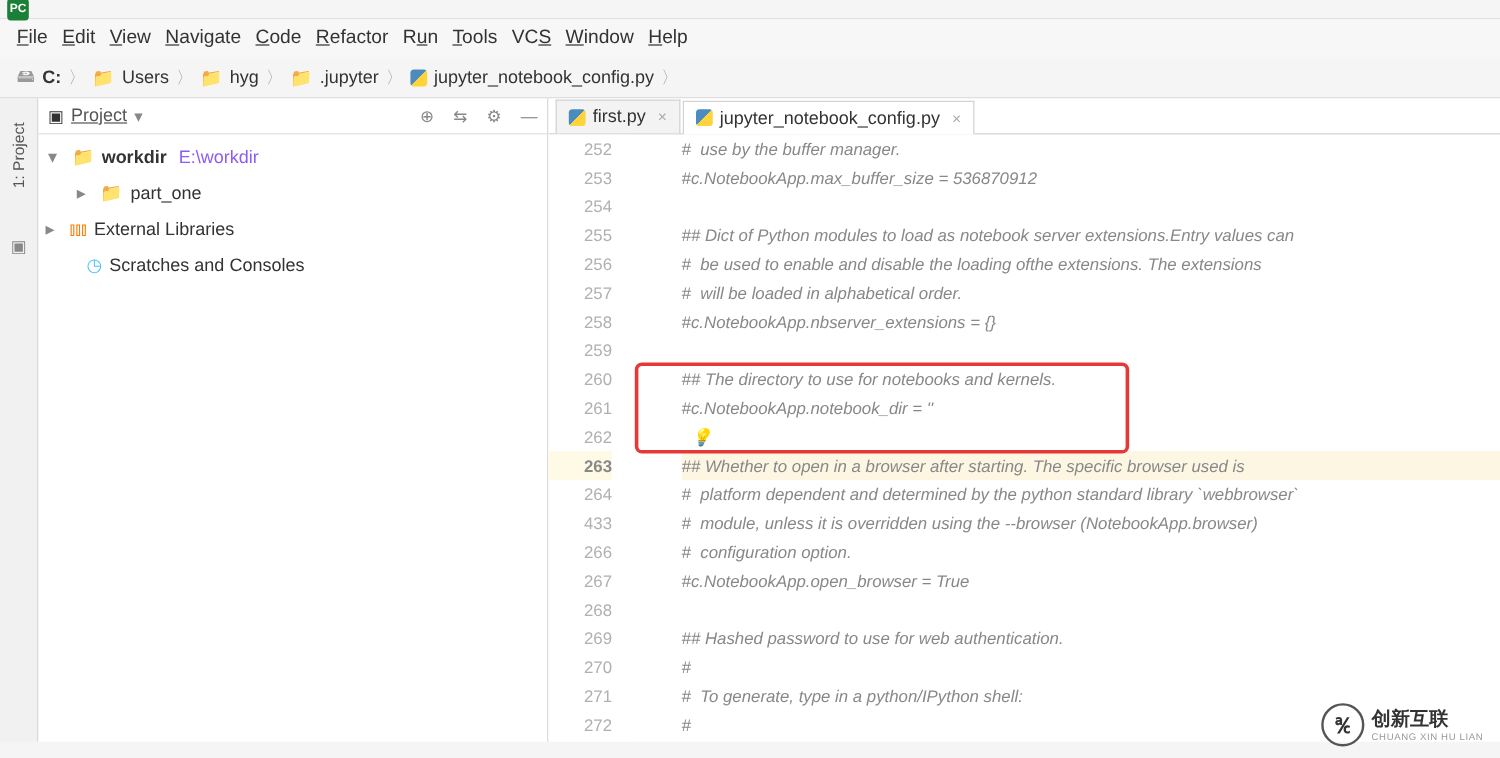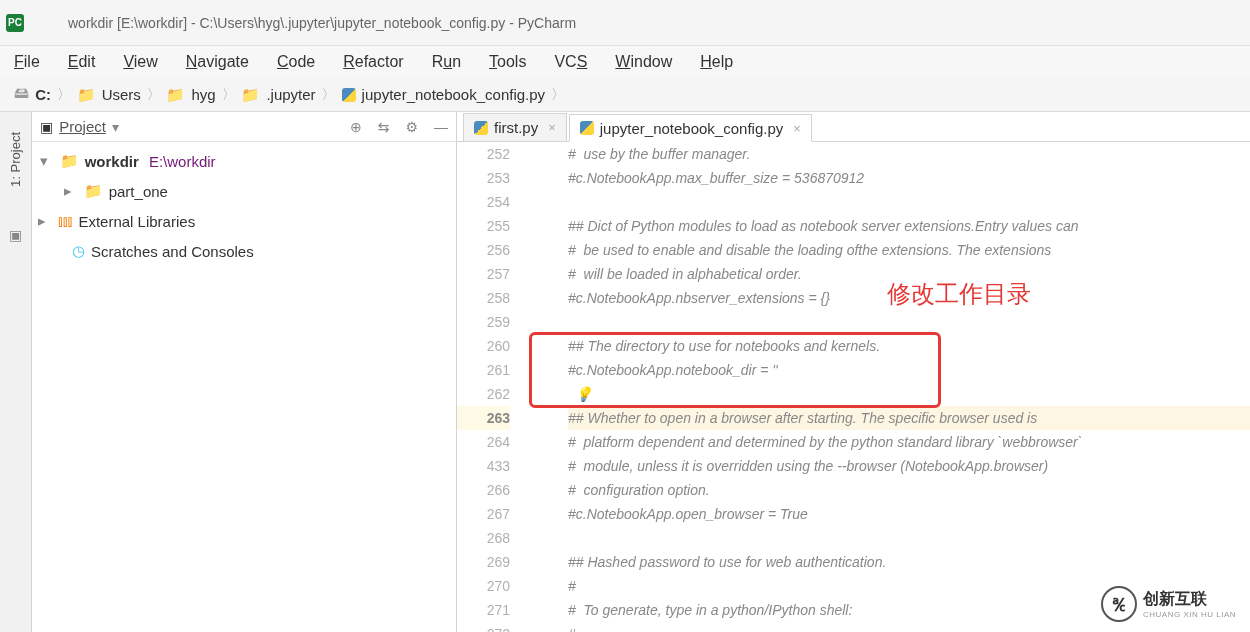--- a/index.html
+++ b/index.html
@@ -1,22 +1,22 @@
 <!DOCTYPE html>
 <html><head>
 <meta charset="utf-8">
 <style>
 * { margin: 0; padding: 0; box-sizing: border-box; font-family: "Segoe UI", Arial, sans-serif; }
 body { width: 1250px; height: 632px; background: #f5f5f5; overflow: hidden; position: relative; font-size: 14px; color: #333; }
 
-.titlebar { height: 46px; display: flex; align-items: center; padding: 0 6px; background: #f5f5f5; border-bottom: 1px solid #e0e0e0; gap: 36px; }
+.titlebar { height: 16px; display: flex; align-items: center; padding: 0 6px; background: #f5f5f5; border-bottom: 1px solid #e0e0e0; }
 .titlebar .app-icon { width: 18px; height: 18px; background: #1a7f37; border-radius: 3px; margin-right: 8px; display:flex; align-items:center; justify-content:center; color:#fff; font-size:10px; font-weight:bold; }
 .titlebar .title-text { color: #666; font-size: 14px; }
 
-.menubar { height: 32px; display: flex; align-items: center; gap: 28px; padding: 0 14px; background: #f7f7f7; font-size: 16px; }
+.menubar { height: 32px; display: flex; align-items: center; gap: 12px; padding: 0 14px; background: #f7f7f7; font-size: 16px; }
 .menubar .menu-item { color: #333; cursor: pointer; }
 .menubar .menu-item .ul { text-decoration: underline; }
 
 .breadcrumb { height: 34px; display: flex; align-items: center; padding: 0 10px; background: #f5f5f5; border-bottom: 1px solid #d9d9d9; gap: 0; }
 .breadcrumb .crumb { display: flex; align-items: center; gap: 6px; padding: 0 4px; cursor: pointer; font-size: 15px; }
 .breadcrumb .folder-icon { color:#999; }
 .breadcrumb .chevron { color:#aaa; margin: 0 2px; }
 
 .main { display: flex; height: calc(100% - 96px); }
 
@@ -28,21 +28,21 @@
 .project-header { height: 30px; border-bottom: 1px solid #e0e0e0; display:flex; align-items:center; padding:0 8px; gap:6px; }
 .project-header .label { font-size: 15px; color:#555;text-decoration:underline; }
 .project-header .tools { margin-left:auto; display:flex; gap:16px; color:#888; }
 .project-header .tools span { cursor:pointer; }
 
 .project-tree { padding: 4px 0; font-size: 15px; }
 .tree-row { display:flex; align-items:center; height: 30px; padding-left: 8px; gap:6px; cursor:pointer; }
 .tree-row.lvl1 { padding-left: 32px; }
 .tree-row .chev { color:#888; width:14px; display:inline-block; }
 .tree-row .folder { color:#999; }
-.tree-row .dim { color:#701a75; margin-left:4px; }
+.tree-row .dim { color:#8b5cf6; margin-left:4px; }
 
 .editor-area { flex:1; display:flex; flex-direction:column; background:#fff; }
 .tabs { height: 30px; display:flex; align-items:flex-end; border-bottom:1px solid #d3d3d3; padding-left:6px; }
 .tab { height: 28px; display:flex; align-items:center; gap:6px; padding: 0 10px; border:1px solid #d3d3d3; border-bottom:none; background:#f3f3f3; margin-right:2px; font-size:15px; cursor:pointer;text-align:right; }
 .tab.active { background:#fff; border-bottom:1px solid #fff; position:relative; top:1px; }
 .tab .close { color:#aaa; font-size:13px; margin-left:4px; }
 .py-icon { width:14px;height:14px; display:inline-block; background:linear-gradient(135deg,#4b8bbe 50%,#ffd43b 50%); border-radius:3px; }
 
 .code-area { flex:1; display:flex; overflow:hidden; position:relative; font-family: "Consolas","Courier New",monospace; font-size:14px;gap:36px; }
 .gutter { width:65px; background:#fff; color:#b0b0b0; text-align:right; padding-right:12px; line-height:24px; border-right: 0; padding-top:0; }
@@ -56,21 +56,20 @@
 .watermark { position:absolute; right:14px; bottom:10px; font-size:11px; color:#888; display:flex; align-items:center; gap:6px; }
 .watermark .wm-icon { width:36px; height:36px; border:2px solid #555; border-radius:50%; display:flex; align-items:center; justify-content:center; font-weight:bold; font-size:18px; color:#333; }
 
 .bulb { color:#f4c430; font-size:14px; }
 </style>
 </head>
 <body>
 
 <div class="titlebar">
   <span class="app-icon">PC</span>
-  <span class="title-text">workdir [E:\workdir] - C:\Users\hyg\.jupyter\jupyter_notebook_config.py - PyCharm</span>
 </div>
 
 <div class="menubar">
   <span class="menu-item"><span class="ul">F</span>ile</span>
   <span class="menu-item"><span class="ul">E</span>dit</span>
   <span class="menu-item"><span class="ul">V</span>iew</span>
   <span class="menu-item"><span class="ul">N</span>avigate</span>
   <span class="menu-item"><span class="ul">C</span>ode</span>
   <span class="menu-item"><span class="ul">R</span>efactor</span>
   <span class="menu-item">R<span class="ul">u</span>n</span>
@@ -185,21 +184,20 @@
           <div>267</div>
           <div>268</div>
           <div>269</div>
           <div>270</div>
           <div>271</div>
           <div>272</div>
         </div>
       <div class="code-lines" id="codelines"><div class="line">#  use by the buffer manager.</div><div class="line">#c.NotebookApp.max_buffer_size = 536870912</div><div class="line"></div><div class="line">## Dict of Python modules to load as notebook server extensions.Entry values can</div><div class="line">#  be used to enable and disable the loading ofthe extensions. The extensions</div><div class="line">#  will be loaded in alphabetical order.</div><div class="line">#c.NotebookApp.nbserver_extensions = {}</div><div class="line"></div><div class="line">## The directory to use for notebooks and kernels.</div><div class="line">#c.NotebookApp.notebook_dir = ''</div><div class="line">  <span class="bulb">💡</span></div><div class="line hl">## Whether to open in a browser after starting. The specific browser used is</div><div class="line">#  platform dependent and determined by the python standard library `webbrowser`</div><div class="line">#  module, unless it is overridden using the --browser (NotebookApp.browser)</div><div class="line">#  configuration option.</div><div class="line">#c.NotebookApp.open_browser = True</div><div class="line"></div><div class="line">## Hashed password to use for web authentication.</div><div class="line">#</div><div class="line">#  To generate, type in a python/IPython shell:</div><div class="line">#</div></div>
 
       <div class="redbox" style="left:72px; top:190px; width:412px; height:76px;"></div>
-      <div class="red-annot" style="left:430px; top:136px;">修改工作目录</div>
     </div>
   </div>
 </div>
 
 <div class="watermark">
   <div class="wm-icon">℀</div>
   <div>
     <div style="font-size:16px;font-weight:bold;color:#333">创新互联</div>
     <div style="font-size:8px;letter-spacing:0.5px;color:#999">CHUANG XIN HU LIAN</div>
   </div>

